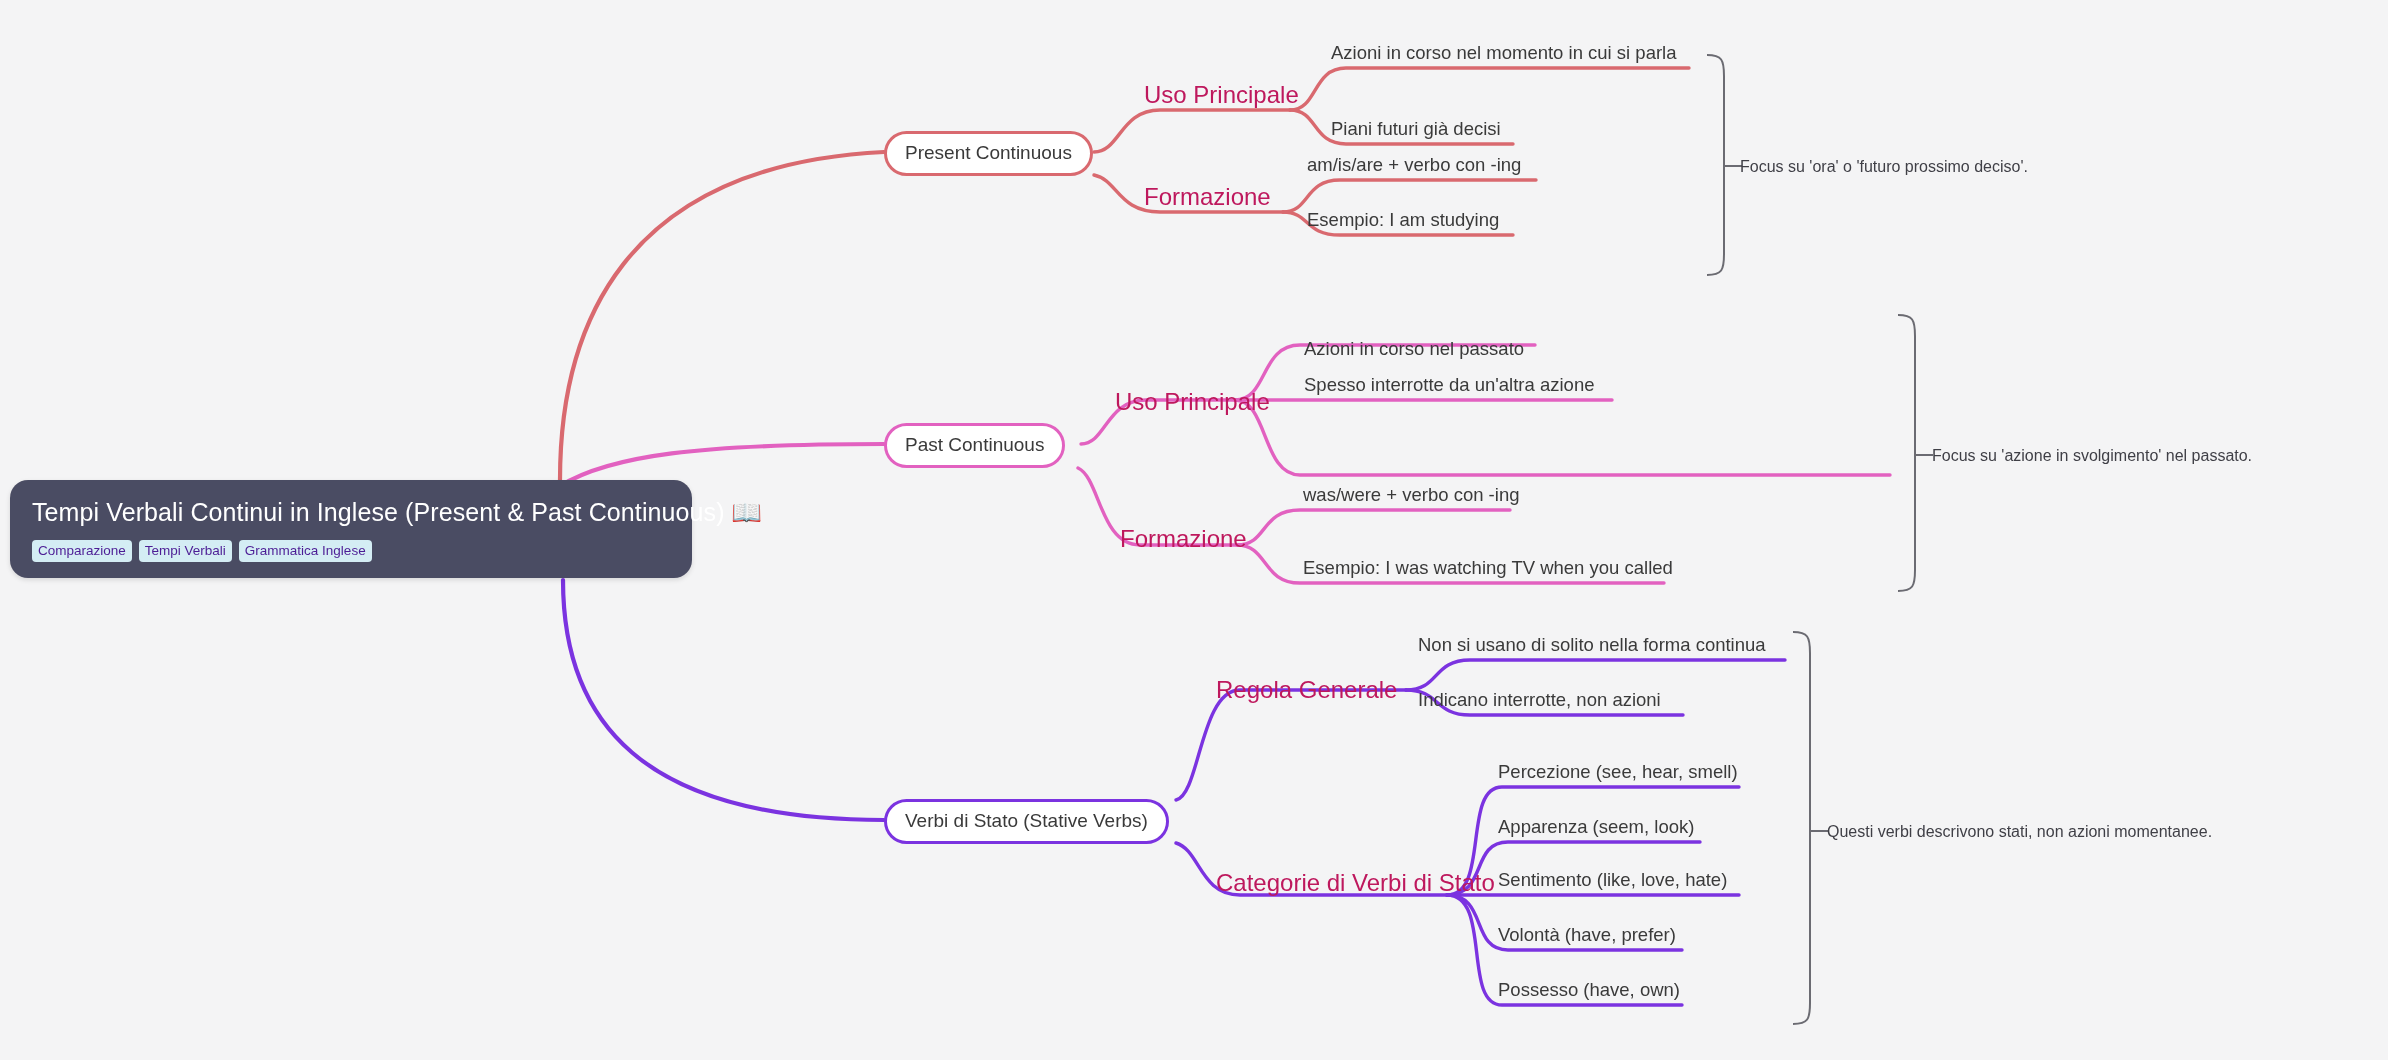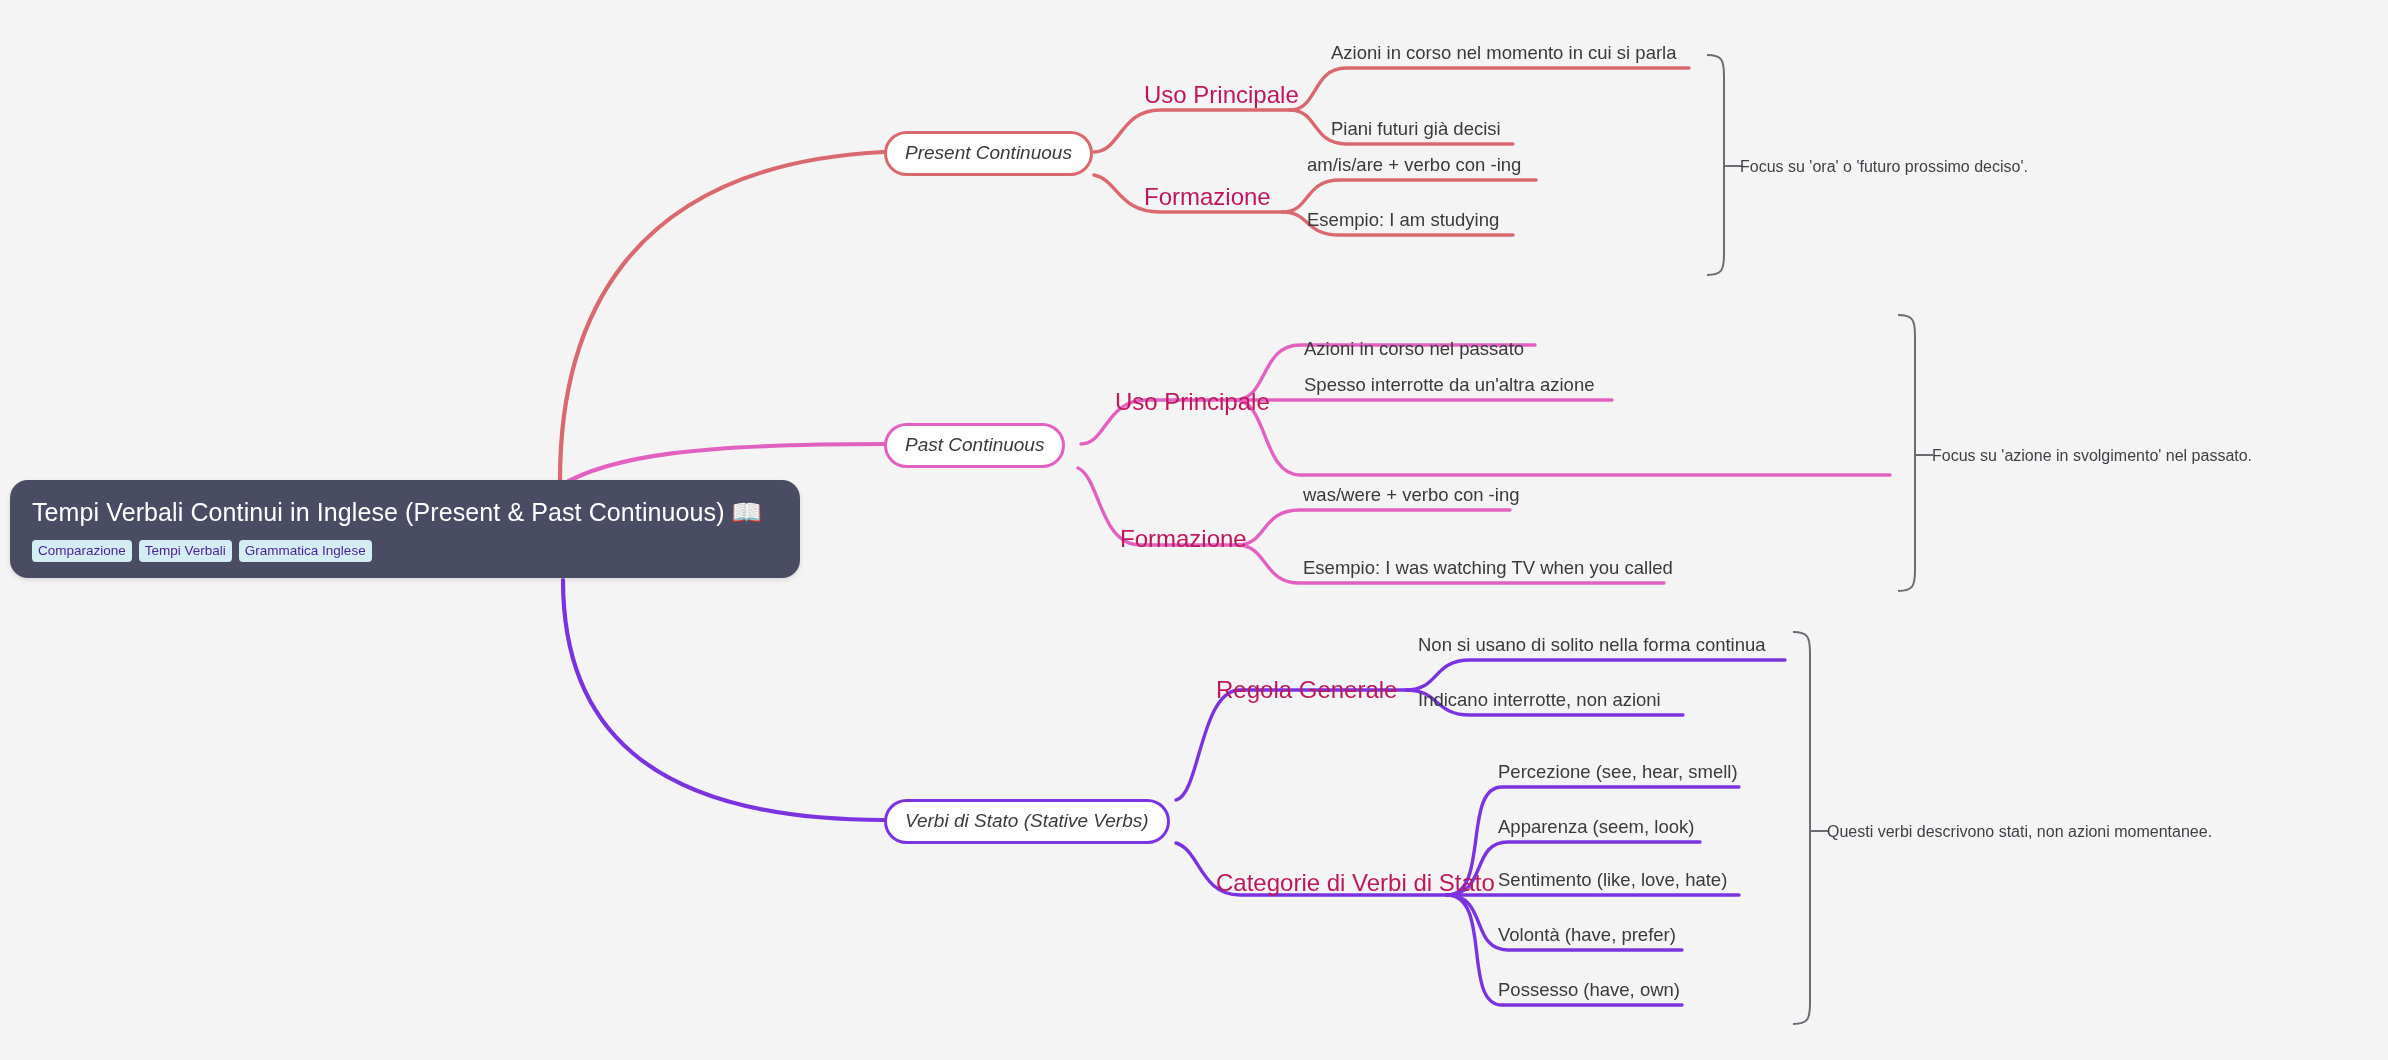--- a/index.html
+++ b/index.html
@@ -30,21 +30,21 @@
     width: 2388px;
     height: 1060px;
     pointer-events: none;
   }
 
   
   .root-node {
     position: absolute;
     left: 10px;
     top: 480px;
-    width: 790px;
+    width: 682px;
     box-sizing: border-box;
     background: #4a4c63;
     border-radius: 18px;
     padding: 18px 22px 16px 22px;
     box-shadow: 0 2px 5px rgba(0,0,0,.12);
   }
   .root-title {
     color: #ffffff;
     font-size: 25px;
     line-height: 1.15;
@@ -71,21 +71,20 @@
     position: absolute;
     background: #ffffff;
     border-radius: 999px;
     border: 3px solid #888;
     padding: 9px 18px;
     font-size: 19px;
     line-height: 1.1;
     white-space: nowrap;
     color: #3a3a3a;
     box-sizing: border-box;
-    font-style: italic;
   }
   .bnode.red    { border-color: #d9696f; }
   .bnode.pink   { border-color: #e261c0; }
   .bnode.purple { border-color: #7b33e0; }
 
   
   .sublabel {
     position: absolute;
     font-size: 24px;
     line-height: 1;

